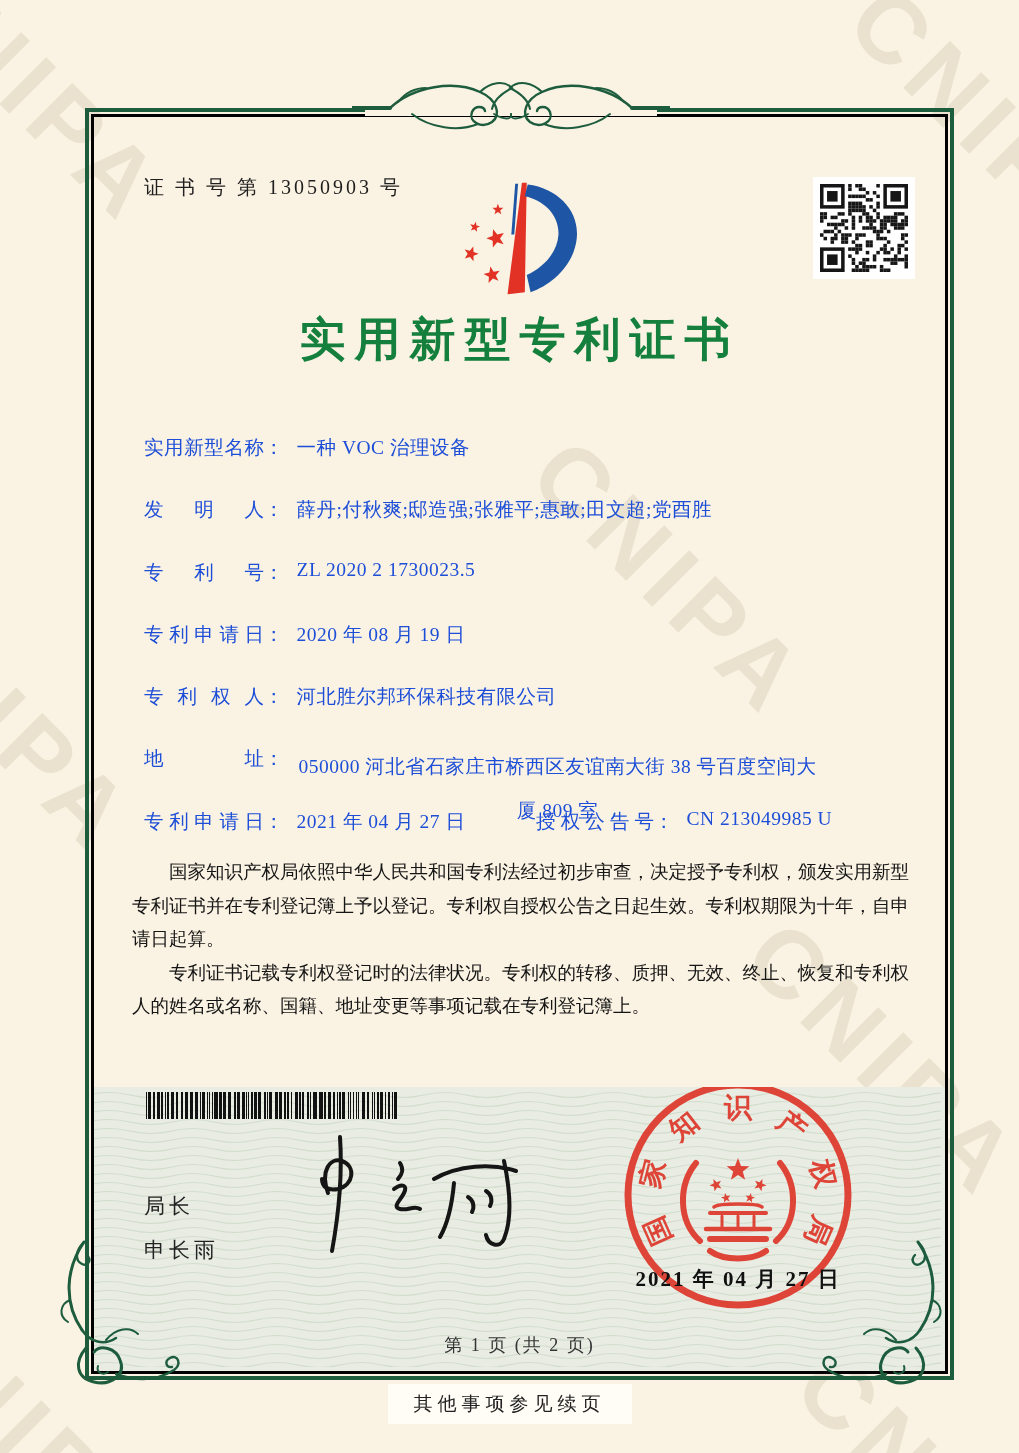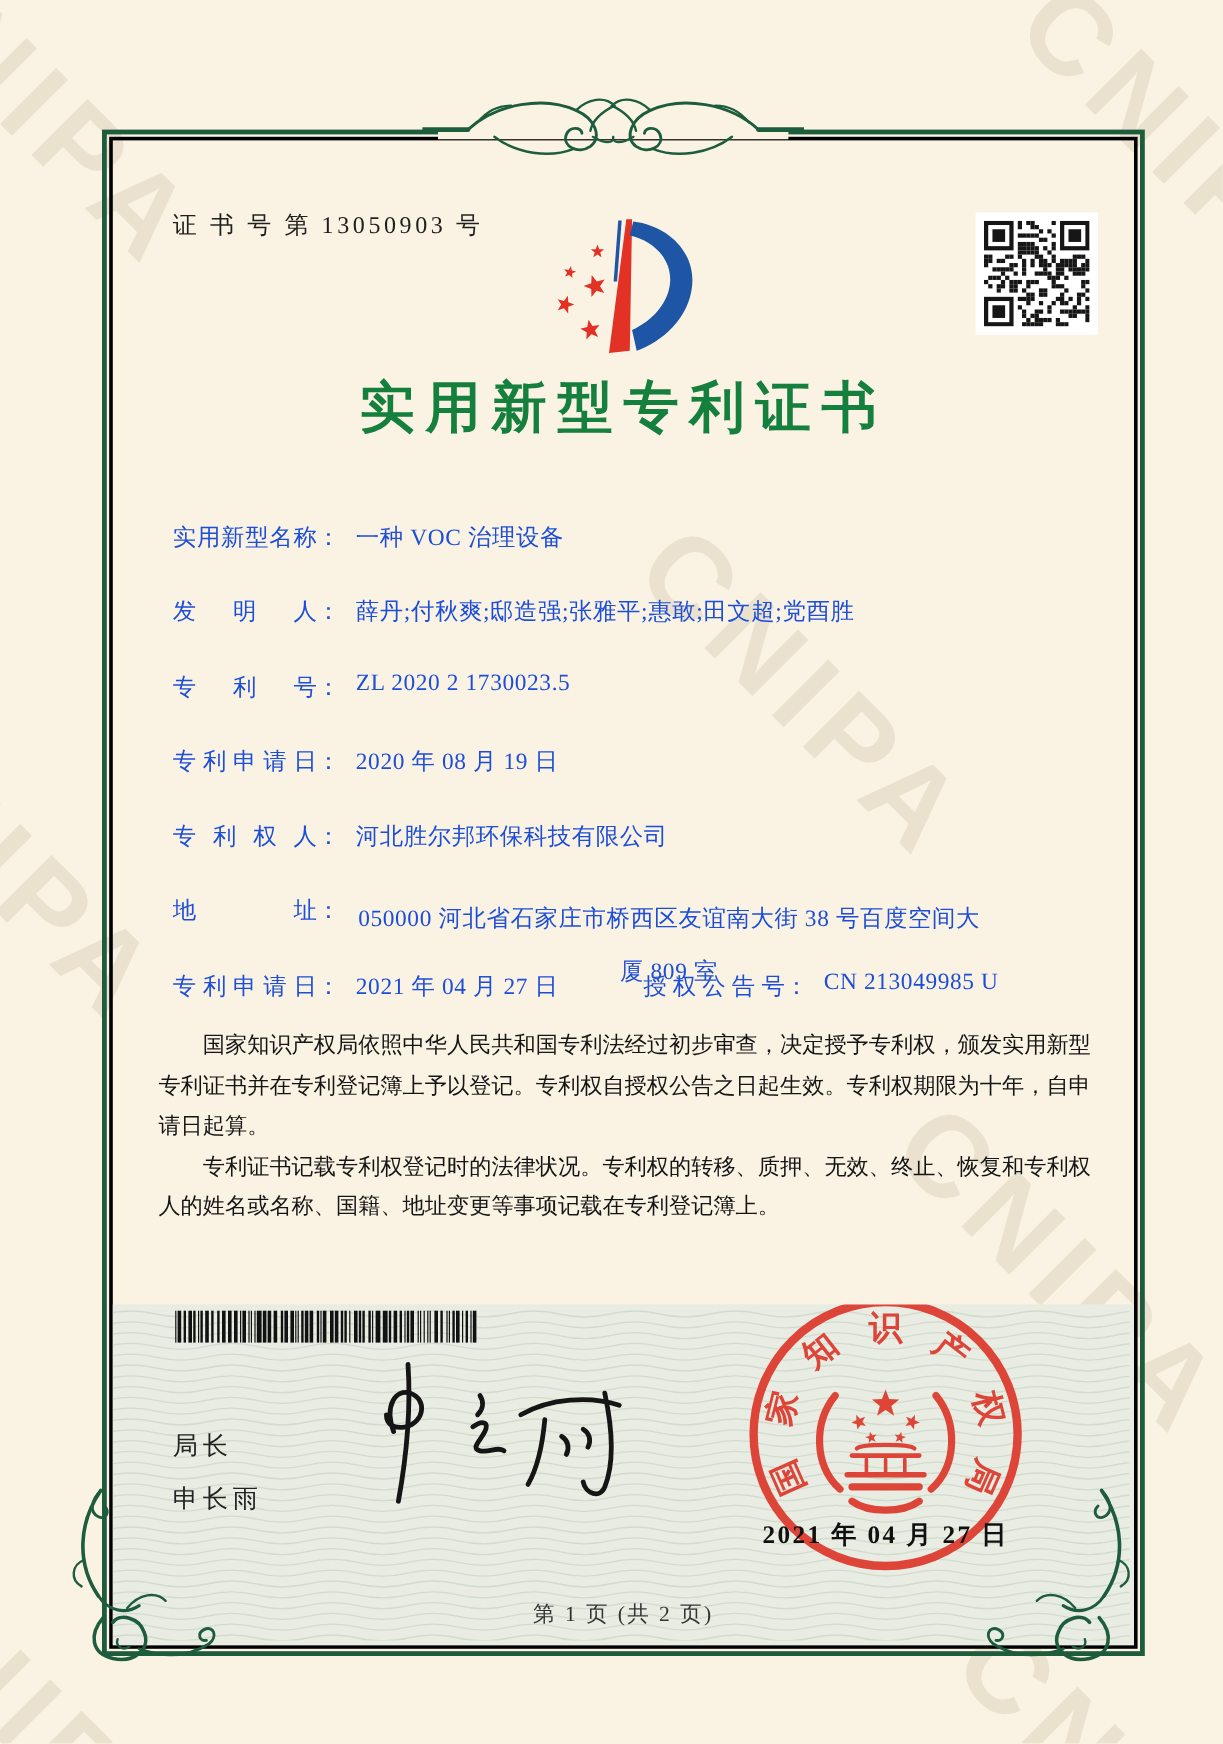--- a/index.html
+++ b/index.html
@@ -547,14 +547,15 @@
         <path d="M24,60 C14,64 12,76 22,82" stroke-width="2"></path>
         <path d="M36,90 C44,102 58,106 70,98" stroke-width="2.6"></path>
         <path d="M60,100 C70,88 84,86 92,94" stroke-width="2"></path>
         <path d="M40,108 C28,122 30,138 48,142 C66,146 80,134 74,120 C70,108 54,104 48,112" stroke-width="3"></path>
         <path d="M52,126 C50,132 56,136 62,132" stroke-width="2"></path>
         <path d="M70,134 C92,142 112,140 128,130 C136,124 132,114 124,118 C118,121 120,128 126,127" stroke-width="2.4"></path>
       </g>
     </svg>
   </div>
 
+  <div class="cont-note">其他事项参见续页</div>
 
 </div>
 
 </body></html>

